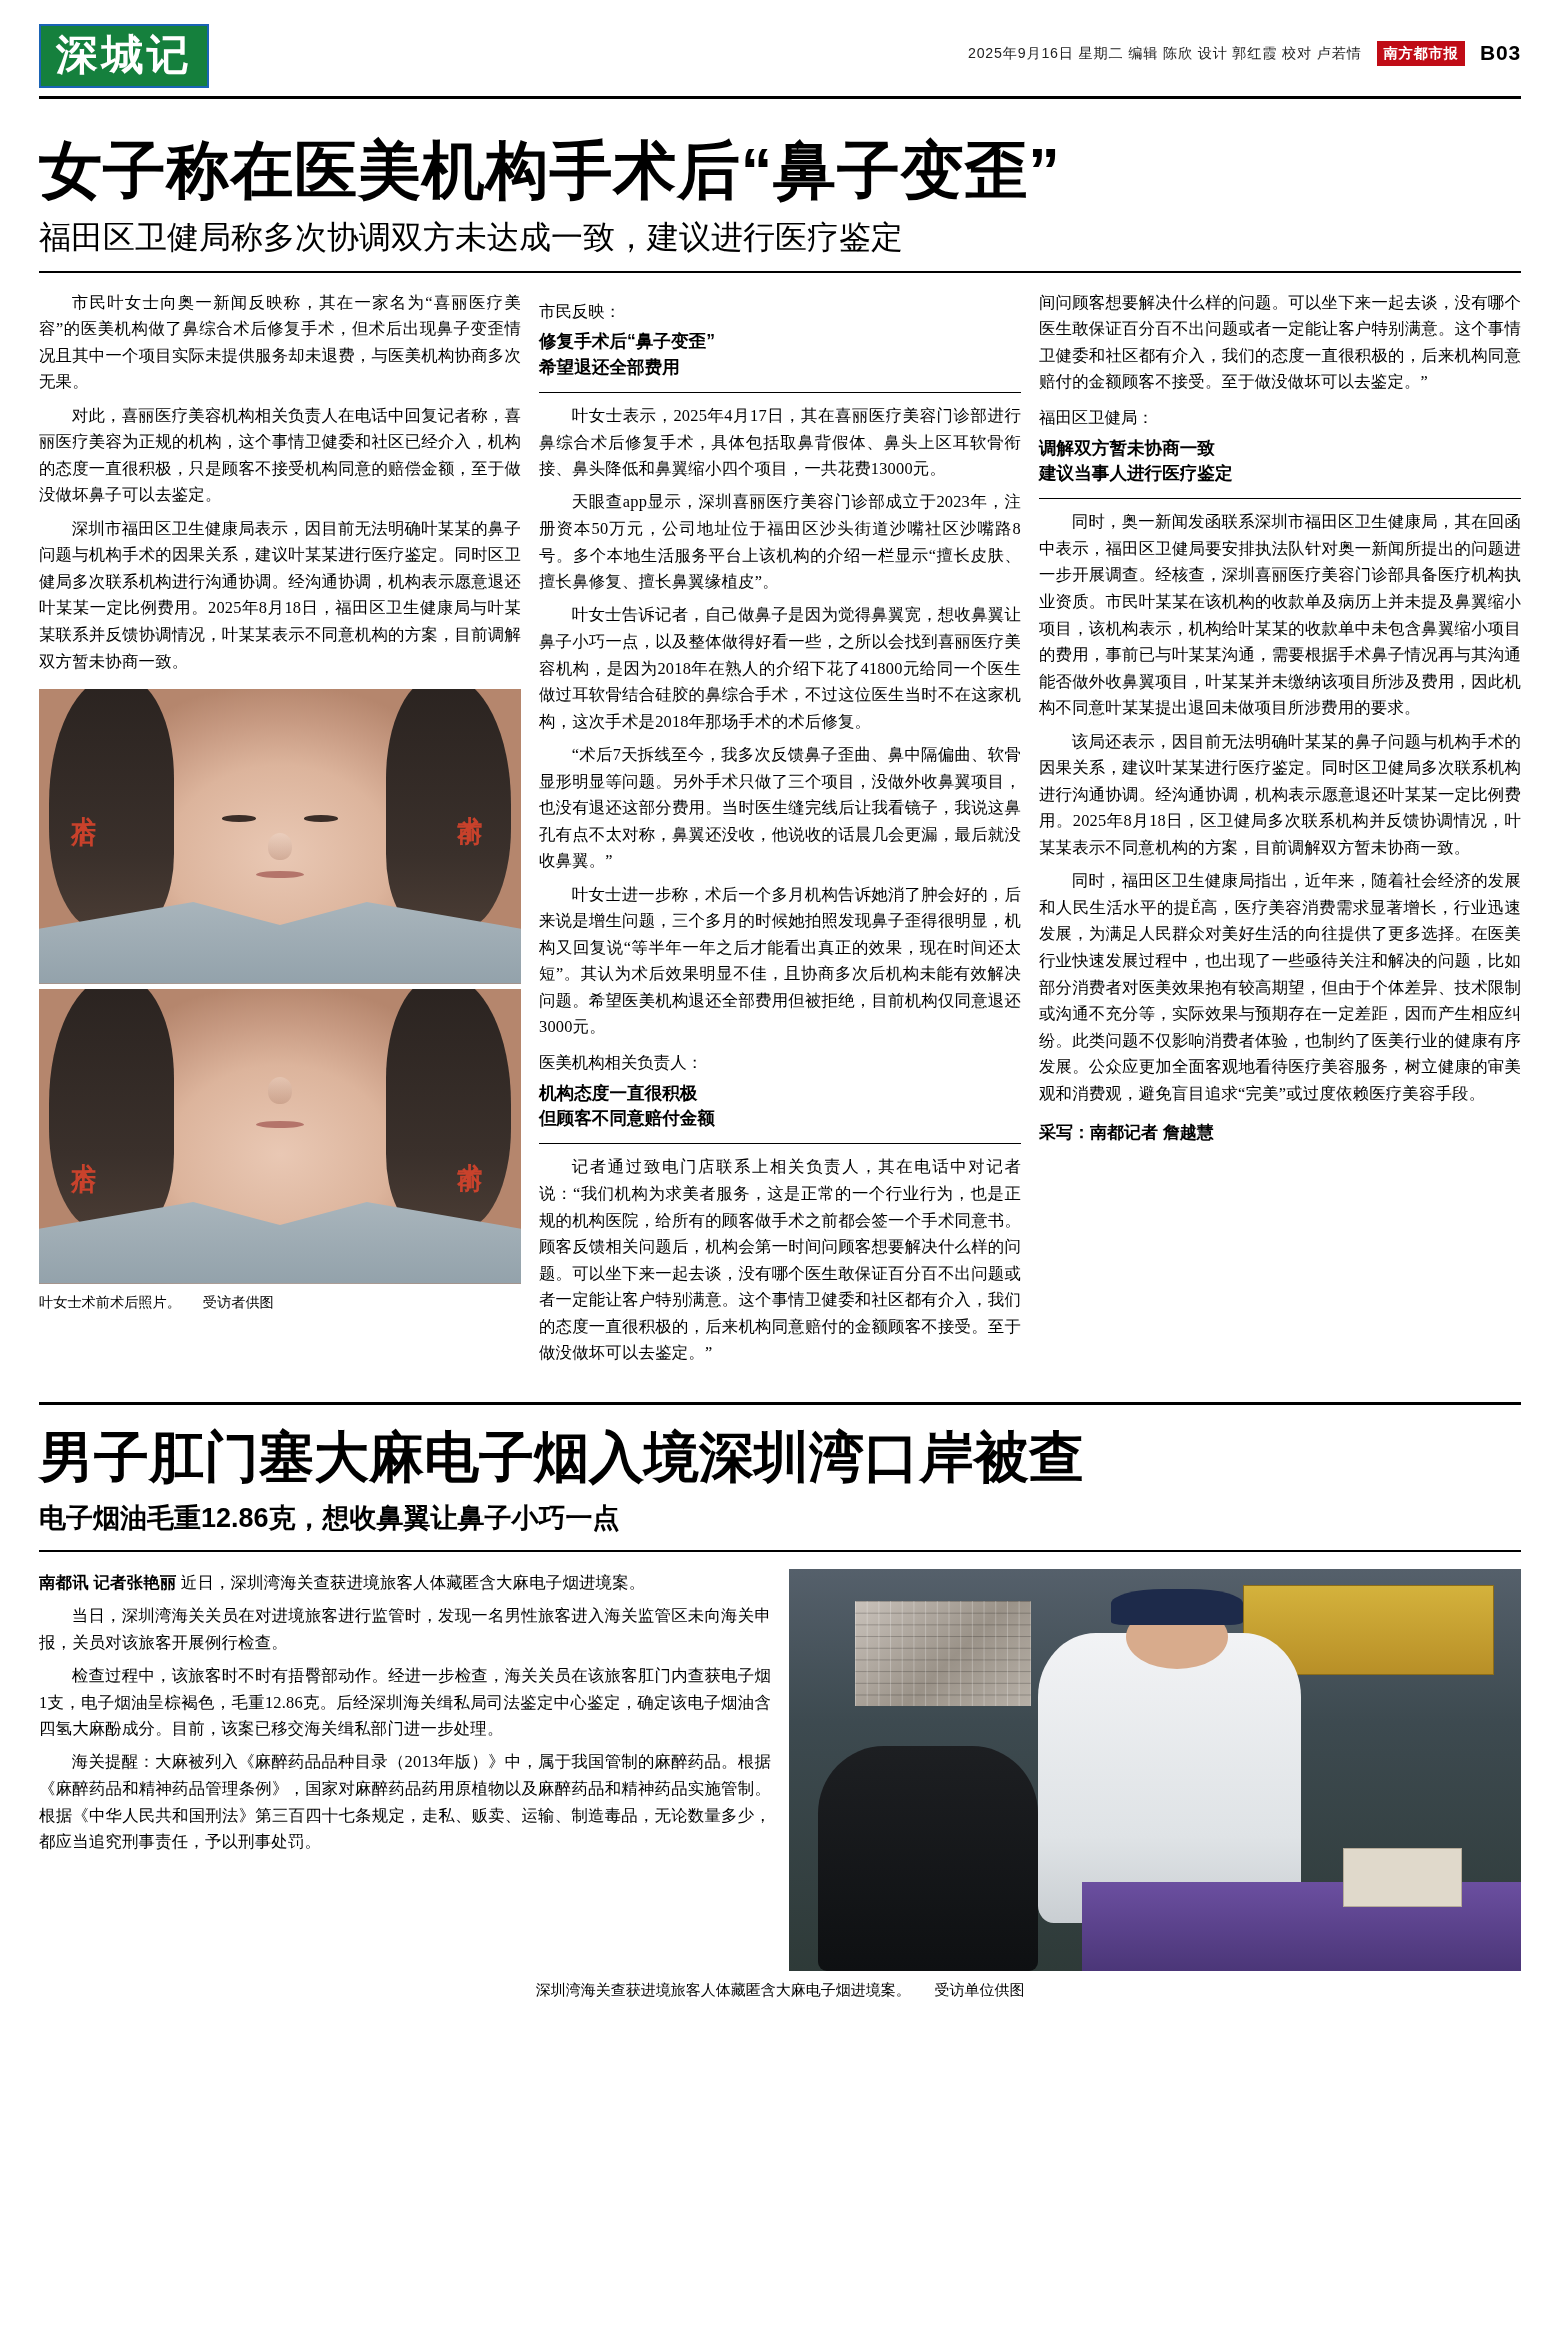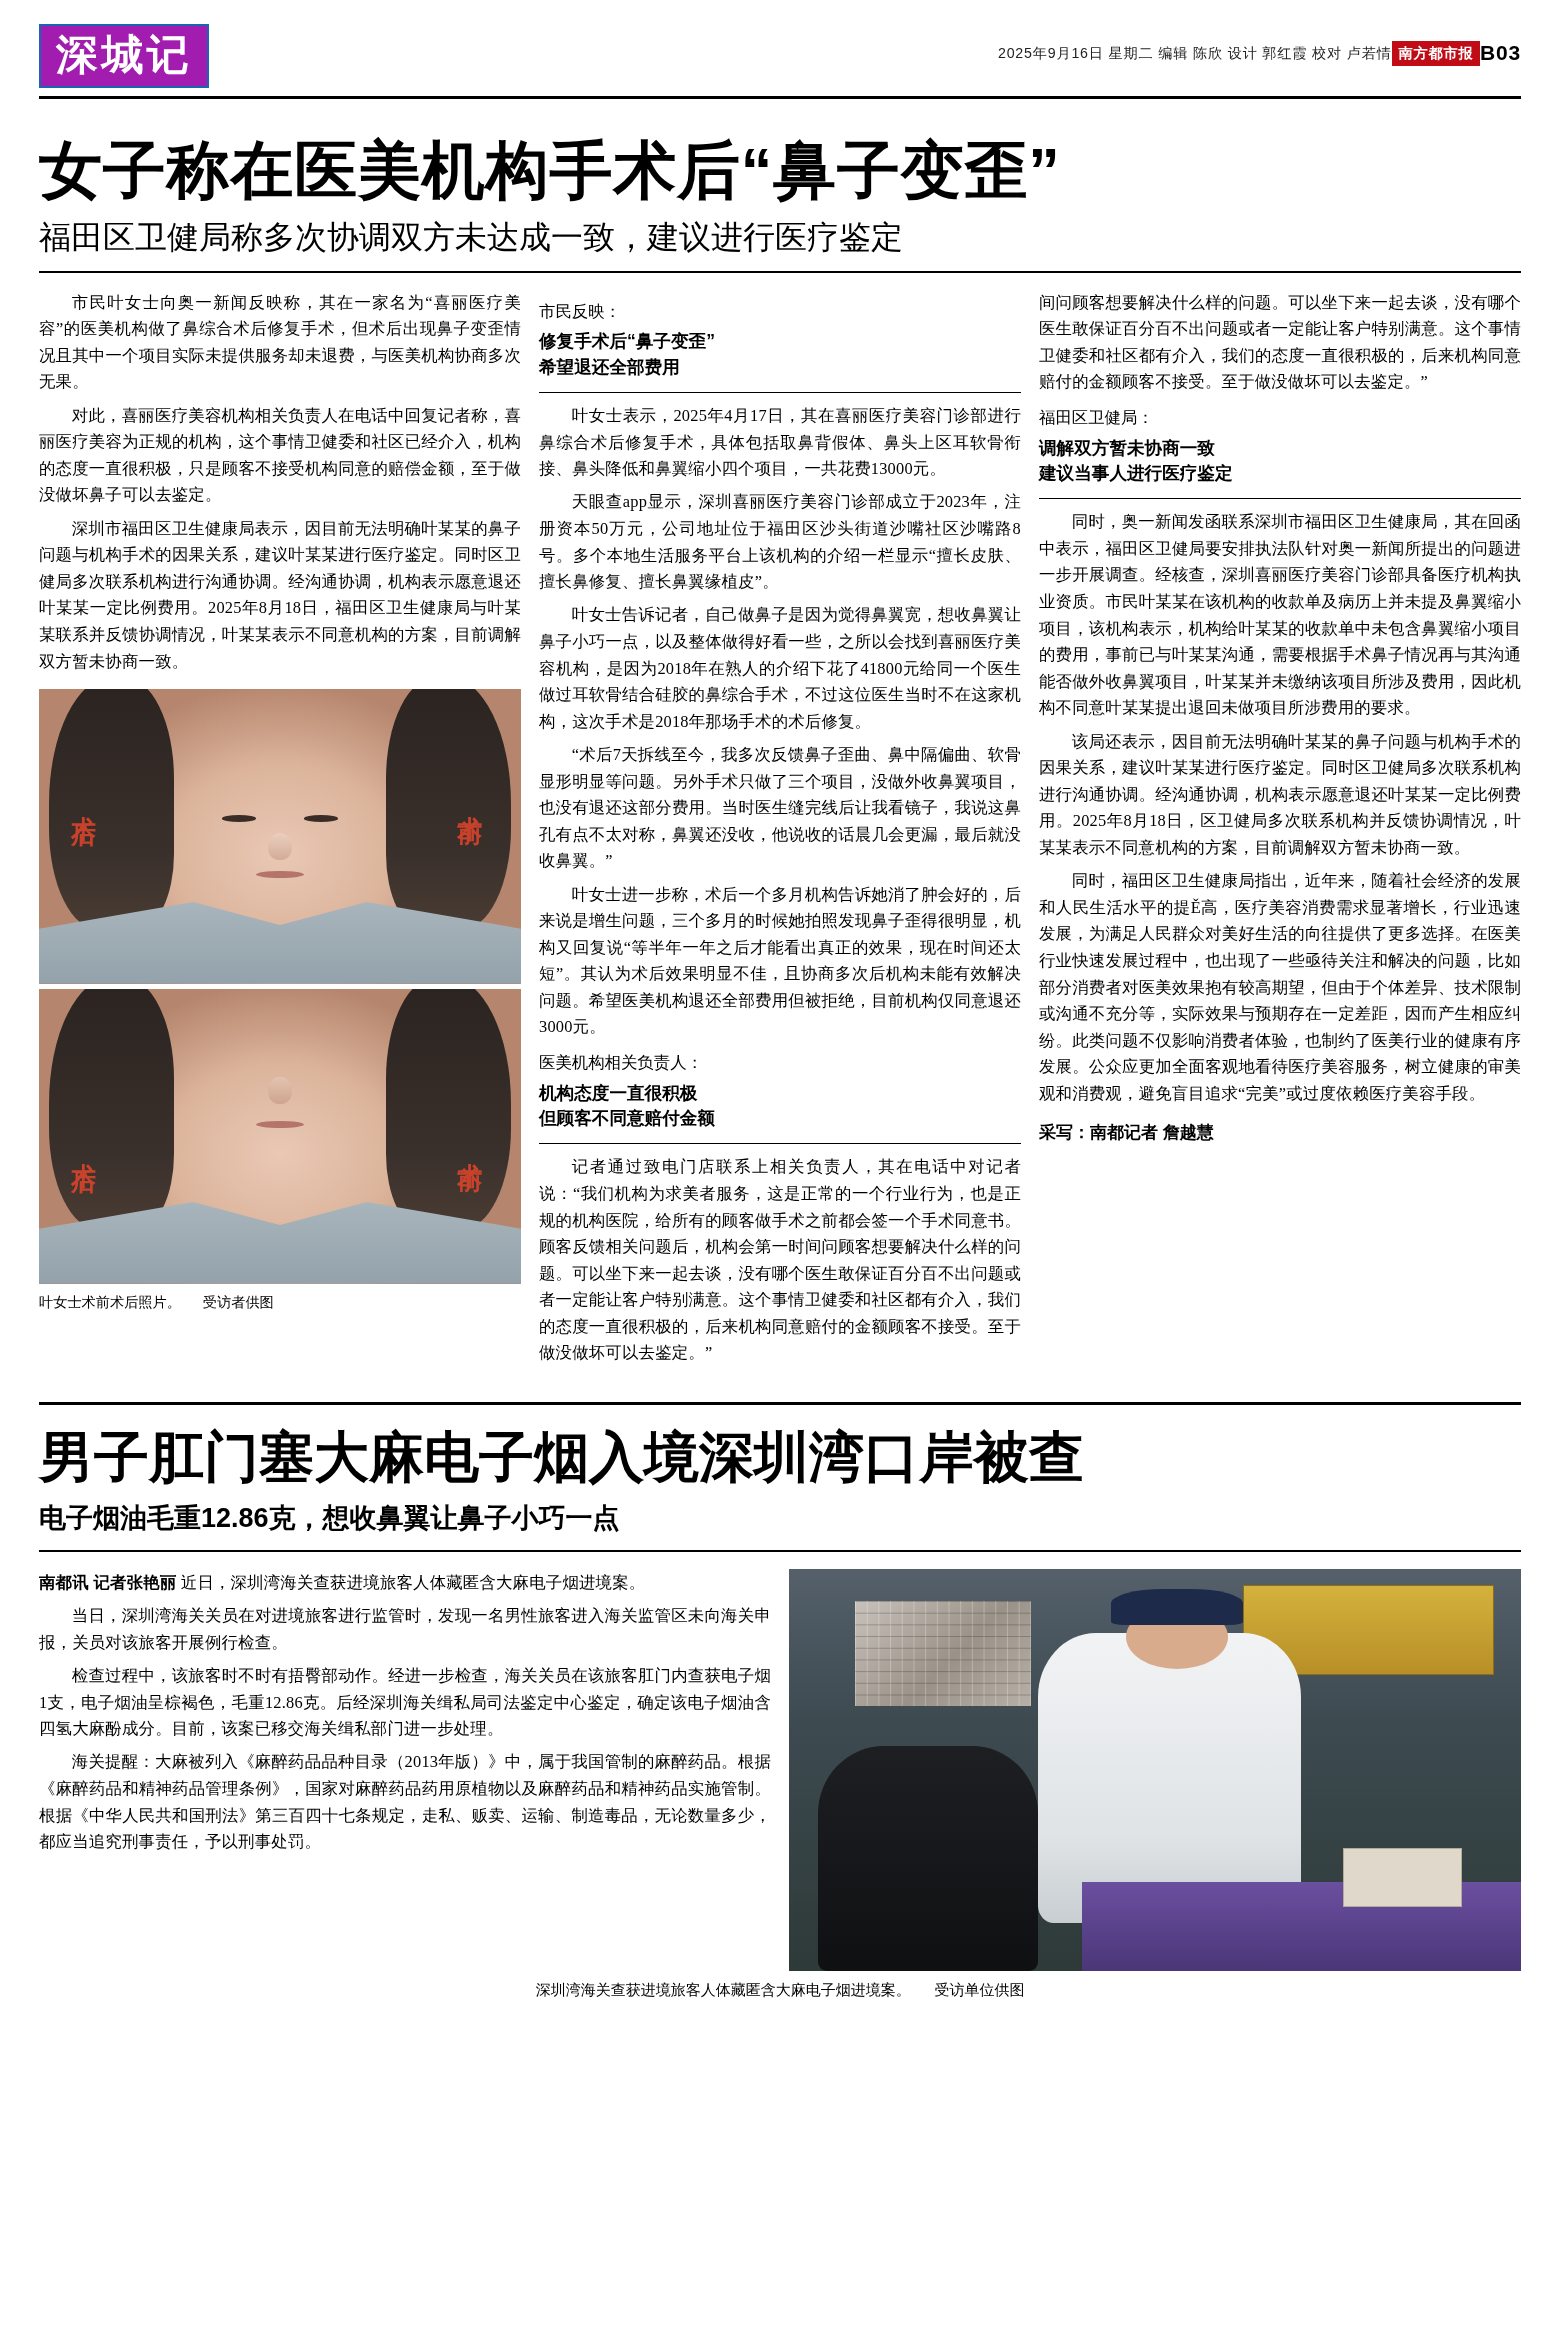--- a/index.html
+++ b/index.html
@@ -19,33 +19,34 @@
   }
   
   .masthead{
     display:flex;
     align-items:flex-start;
     justify-content:space-between;
     border-bottom:3.4px solid #000;
     padding-bottom:8.4px;
   }
   .section-flag{
-    background:#a21caf;
+    background:#15803d;
     color:#fff;
     font-family:"Liberation Sans","DejaVu Sans",sans-serif;
     font-weight:bold;
     font-size:42px;
     letter-spacing:3.4px;
     padding:8.4px 15px 10px 15px;
     line-height:1;
     border:2.5px solid #1a63b5;
   }
   .masthead-right{
     display:flex;
     align-items:center;
+    gap:15px;
     padding-top:17px;
     font-family:"Liberation Sans","DejaVu Sans",sans-serif;
   }
   .mast-meta{
     font-size:14.2px;
     color:#222;
     letter-spacing:0.8px;
   }
   .paper-logo{
     background:#c00c16;

